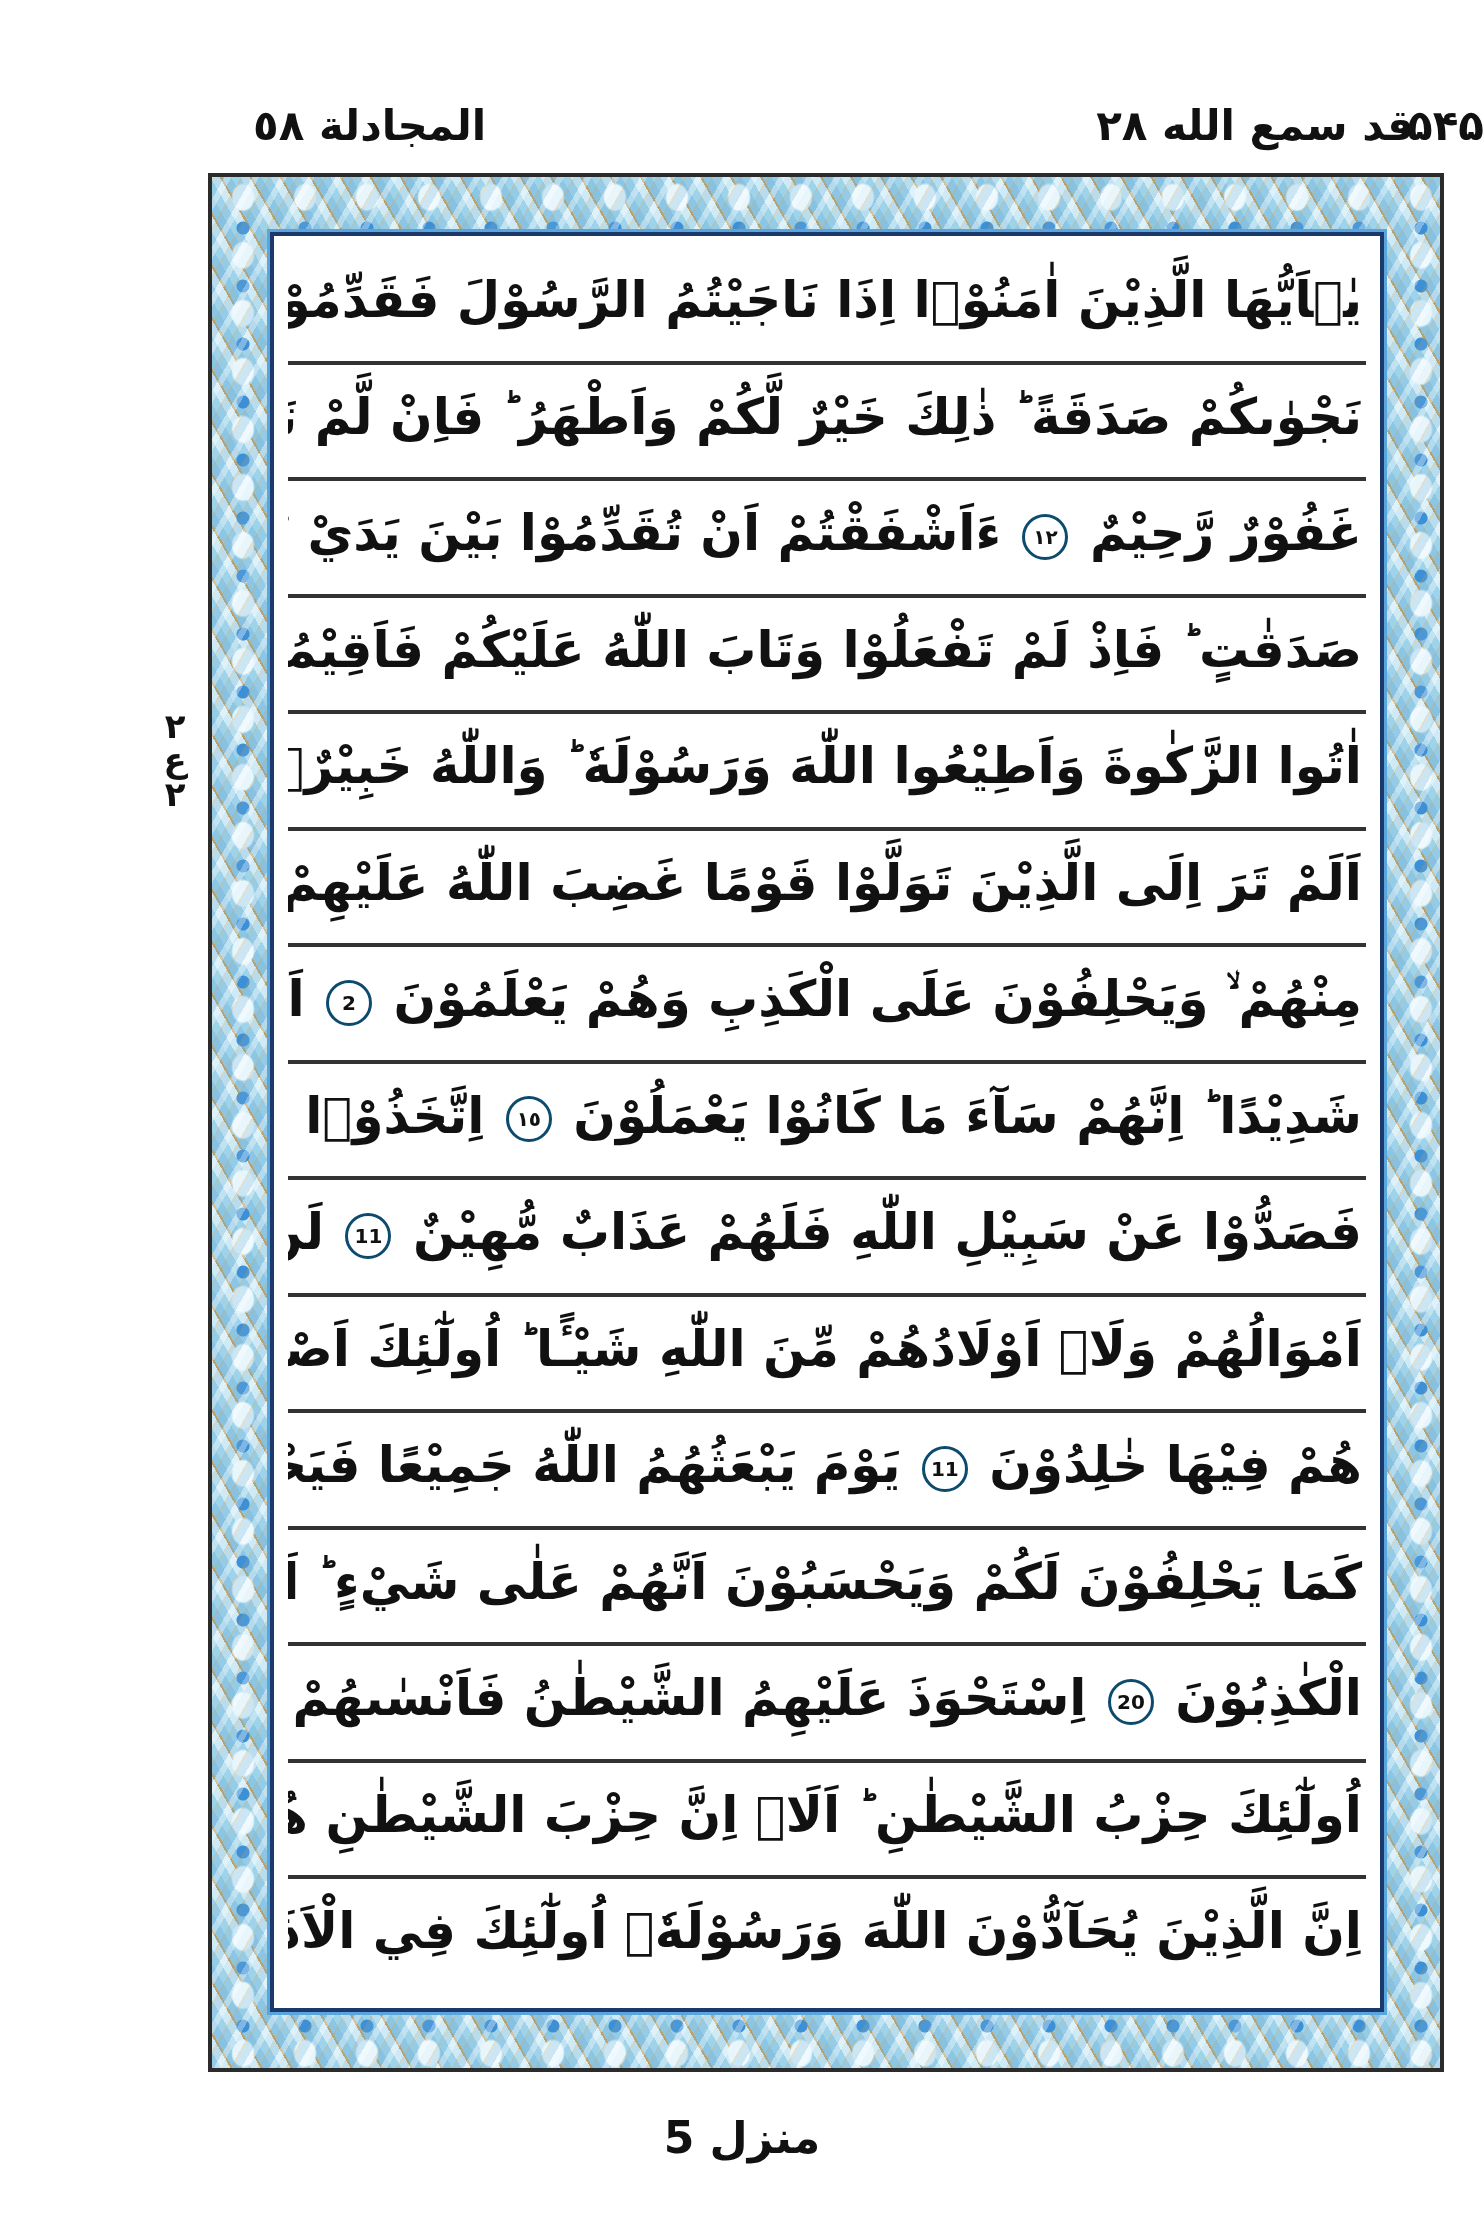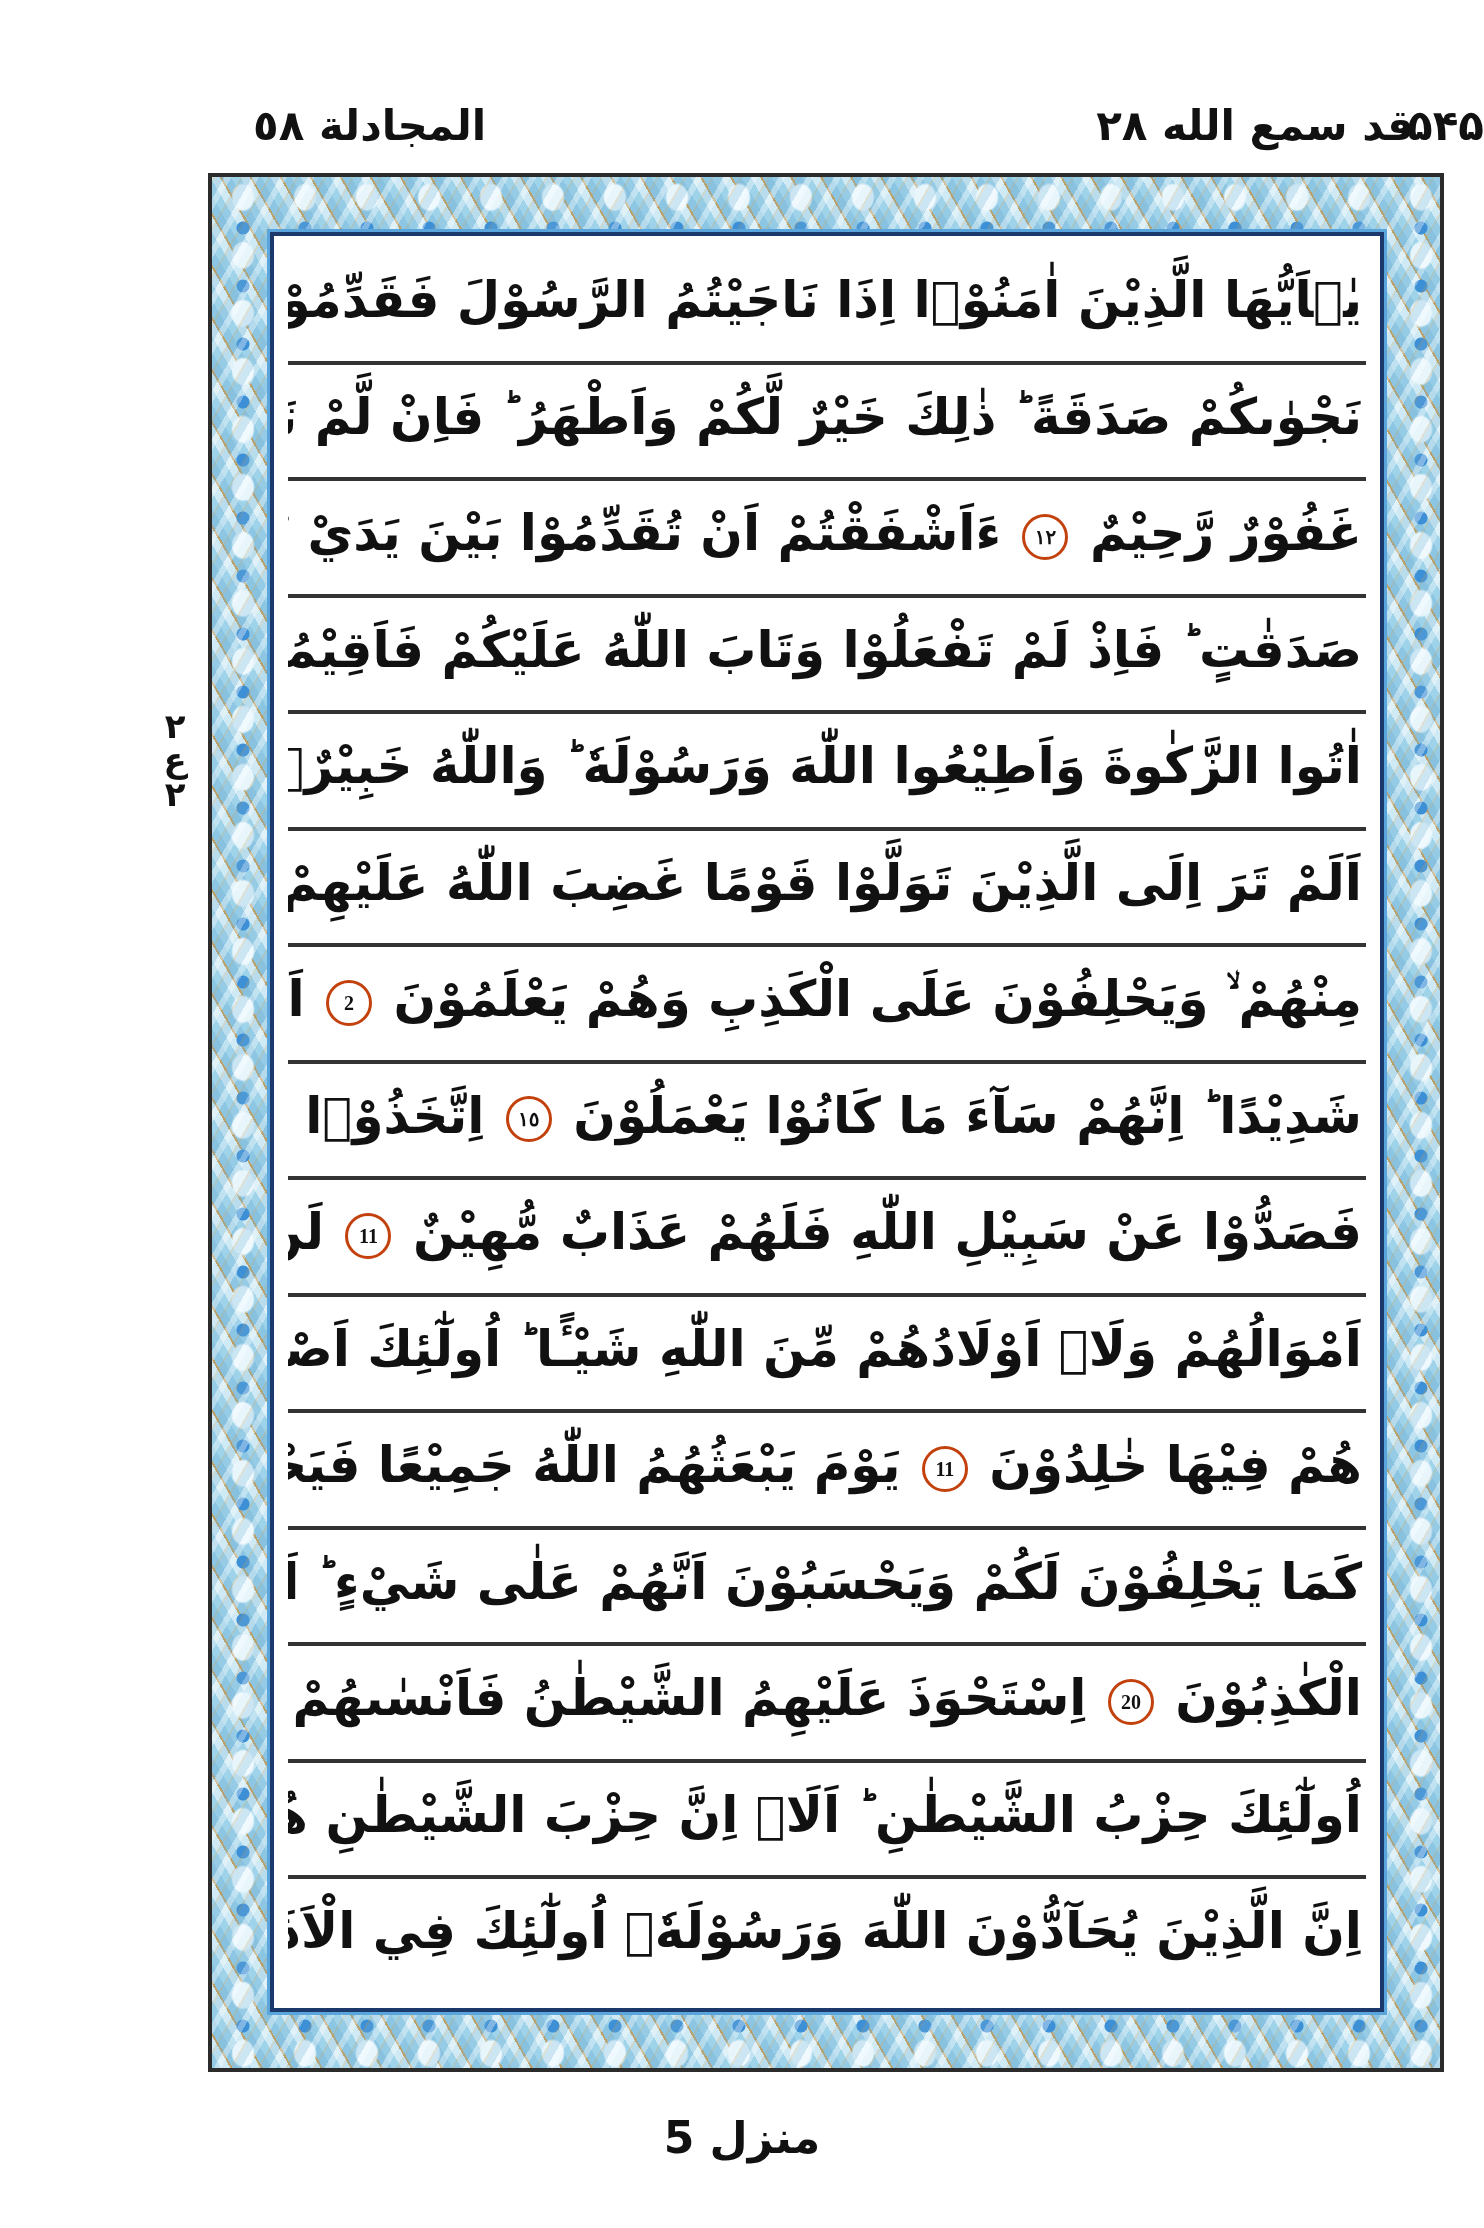--- a/index.html
+++ b/index.html
@@ -42,23 +42,23 @@
   }
   .lines { position: absolute; left: 14px; right: 14px; top: 12px; bottom: 8px; }
   .line {
     height: 116.5px; box-sizing: border-box; border-bottom: 4px solid #333;
     direction: rtl; text-align: justify; text-align-last: justify;
     font-family: "DejaVu Sans", sans-serif; font-size: 50px; font-weight: bold;
     line-height: 104px; white-space: nowrap; overflow: hidden; padding: 0 4px;
   }
   .line:last-child { border-bottom: none; }
   .ayah-mark {
-    display: inline-block; border: 3px solid #c2410c; border-radius: 50%;
+    display: inline-block; border: 3px solid #0c4a6e; border-radius: 50%;
     width: 40px; height: 40px; line-height: 40px; text-align: center;
-    font-size: 20px; vertical-align: middle; margin: 0 4px; text-align-last: center; font-family: Liberation Serif, serif;
+    font-size: 20px; vertical-align: middle; margin: 0 4px; text-align-last: center;
   }
 
   .footer {
     position: absolute; top: 2108px; left: 0; right: 0; text-align: center;
     font-size: 44px; font-weight: bold; direction: rtl; line-height: 60px;
   }
 </style>
 </head>
 <body>
 

